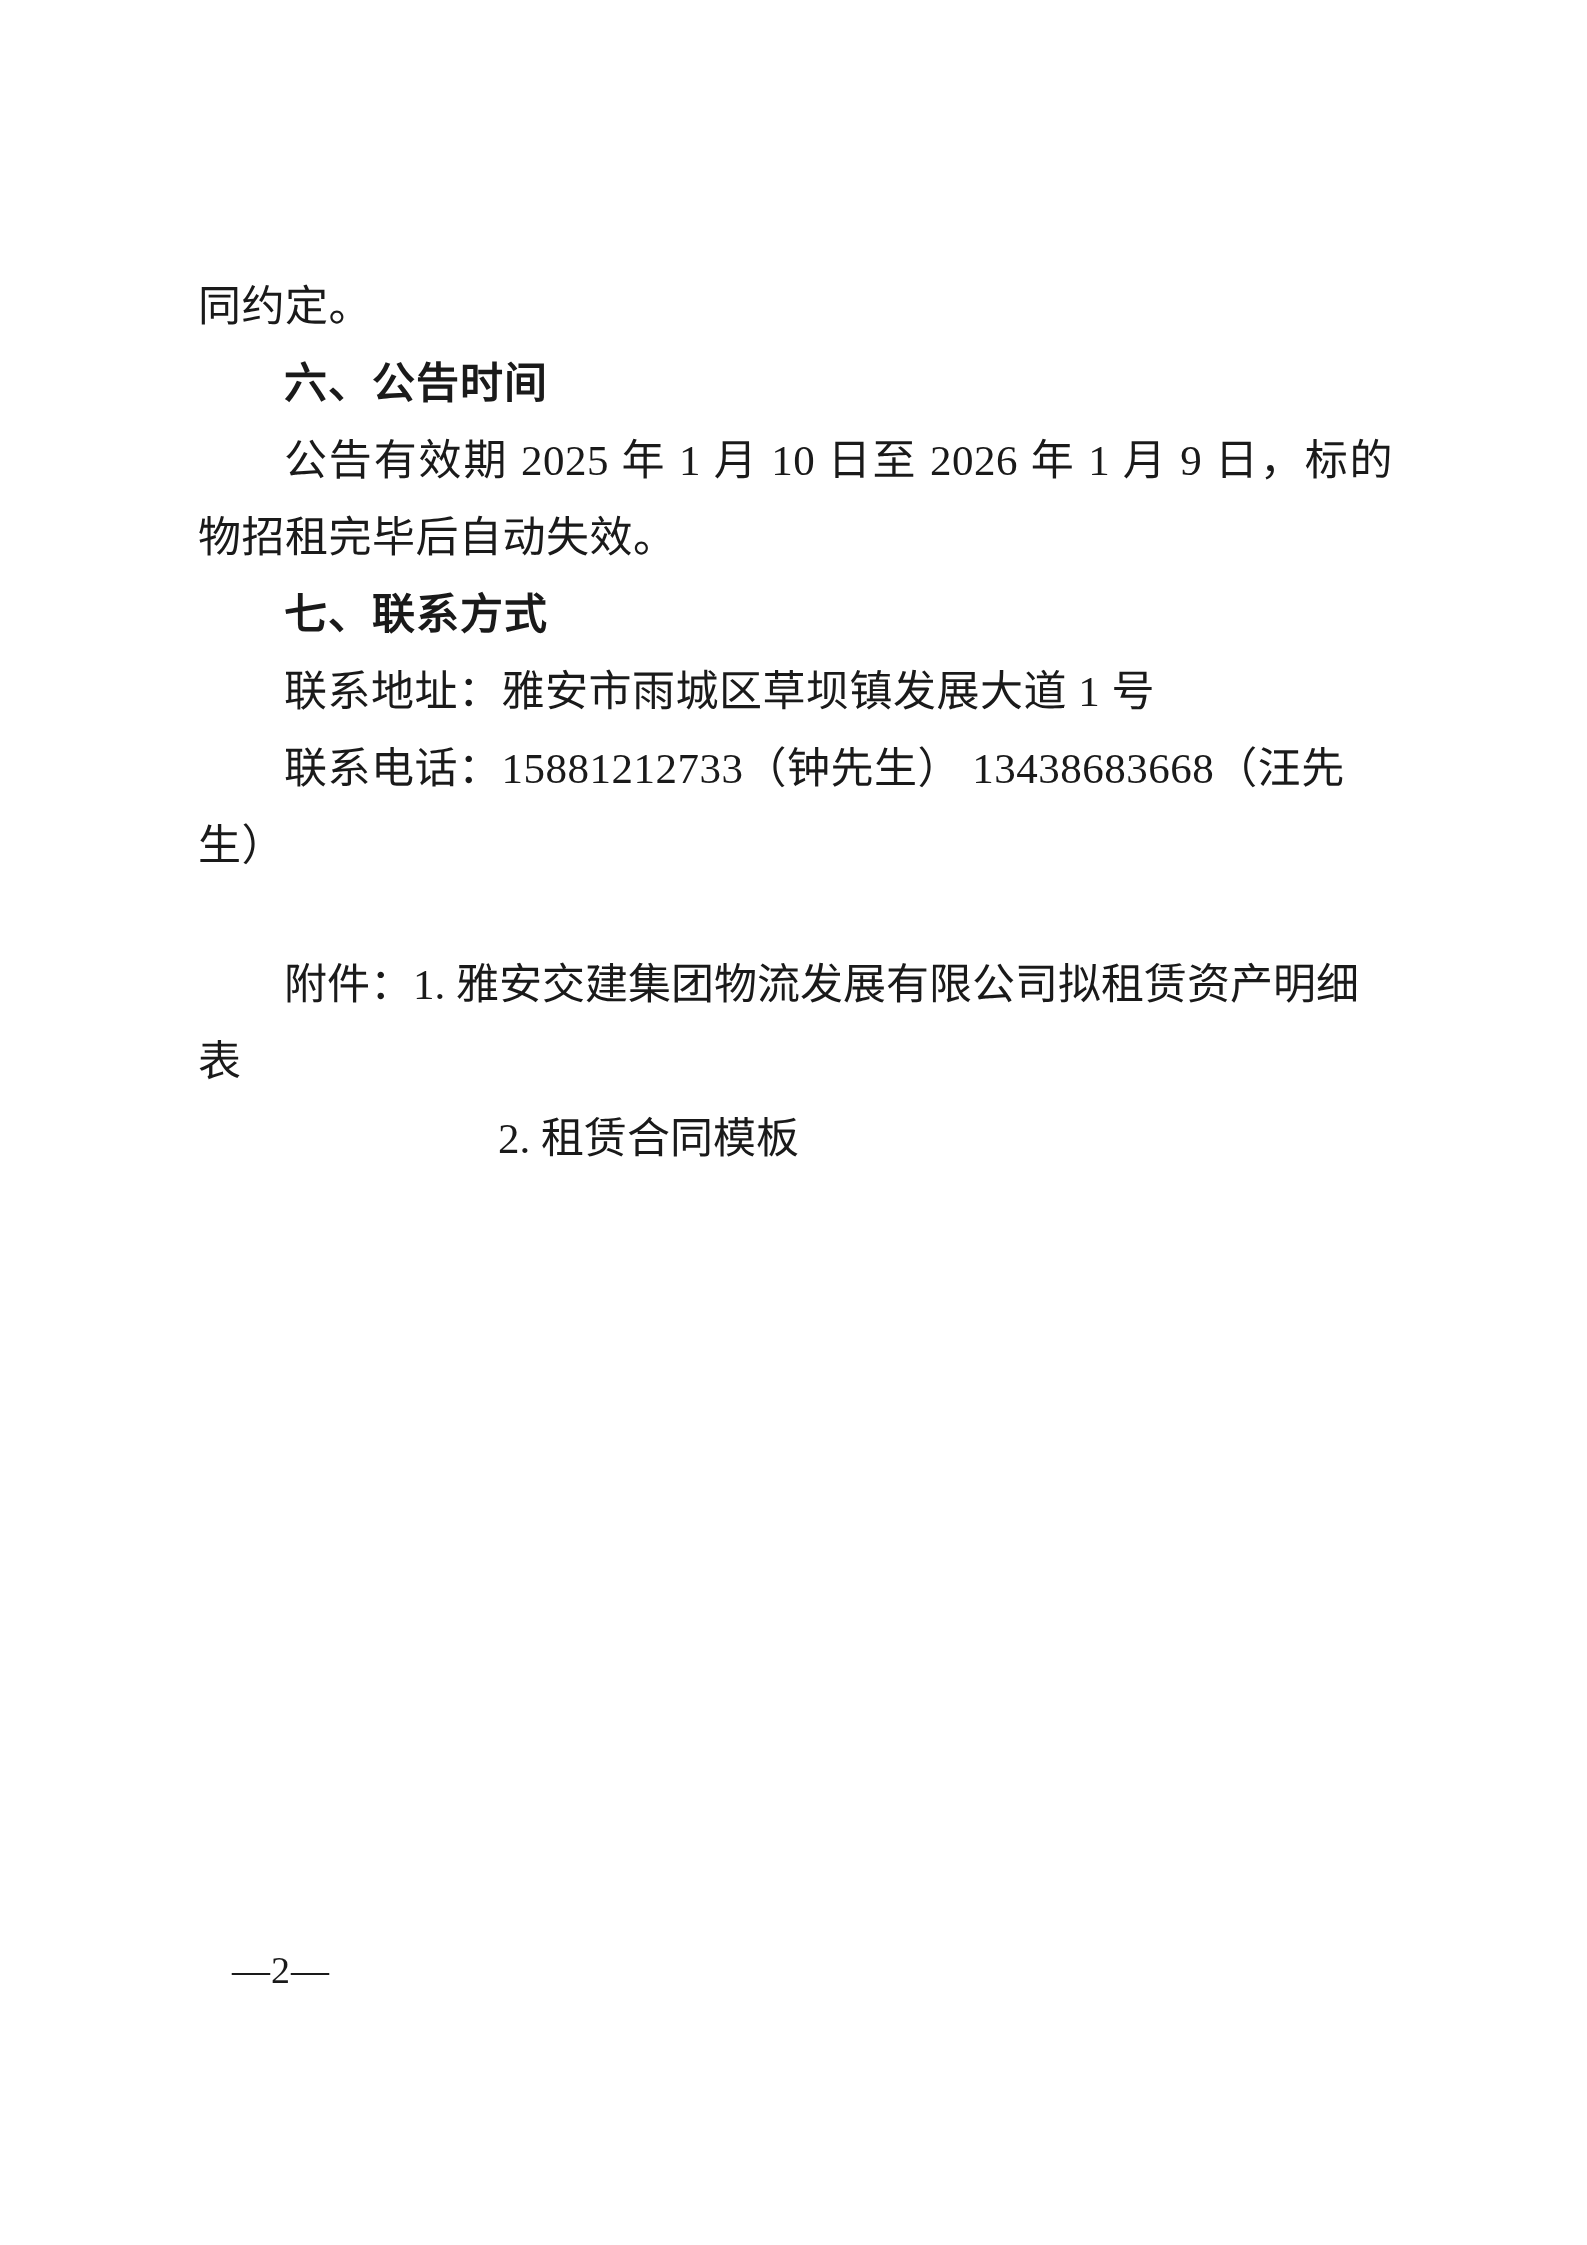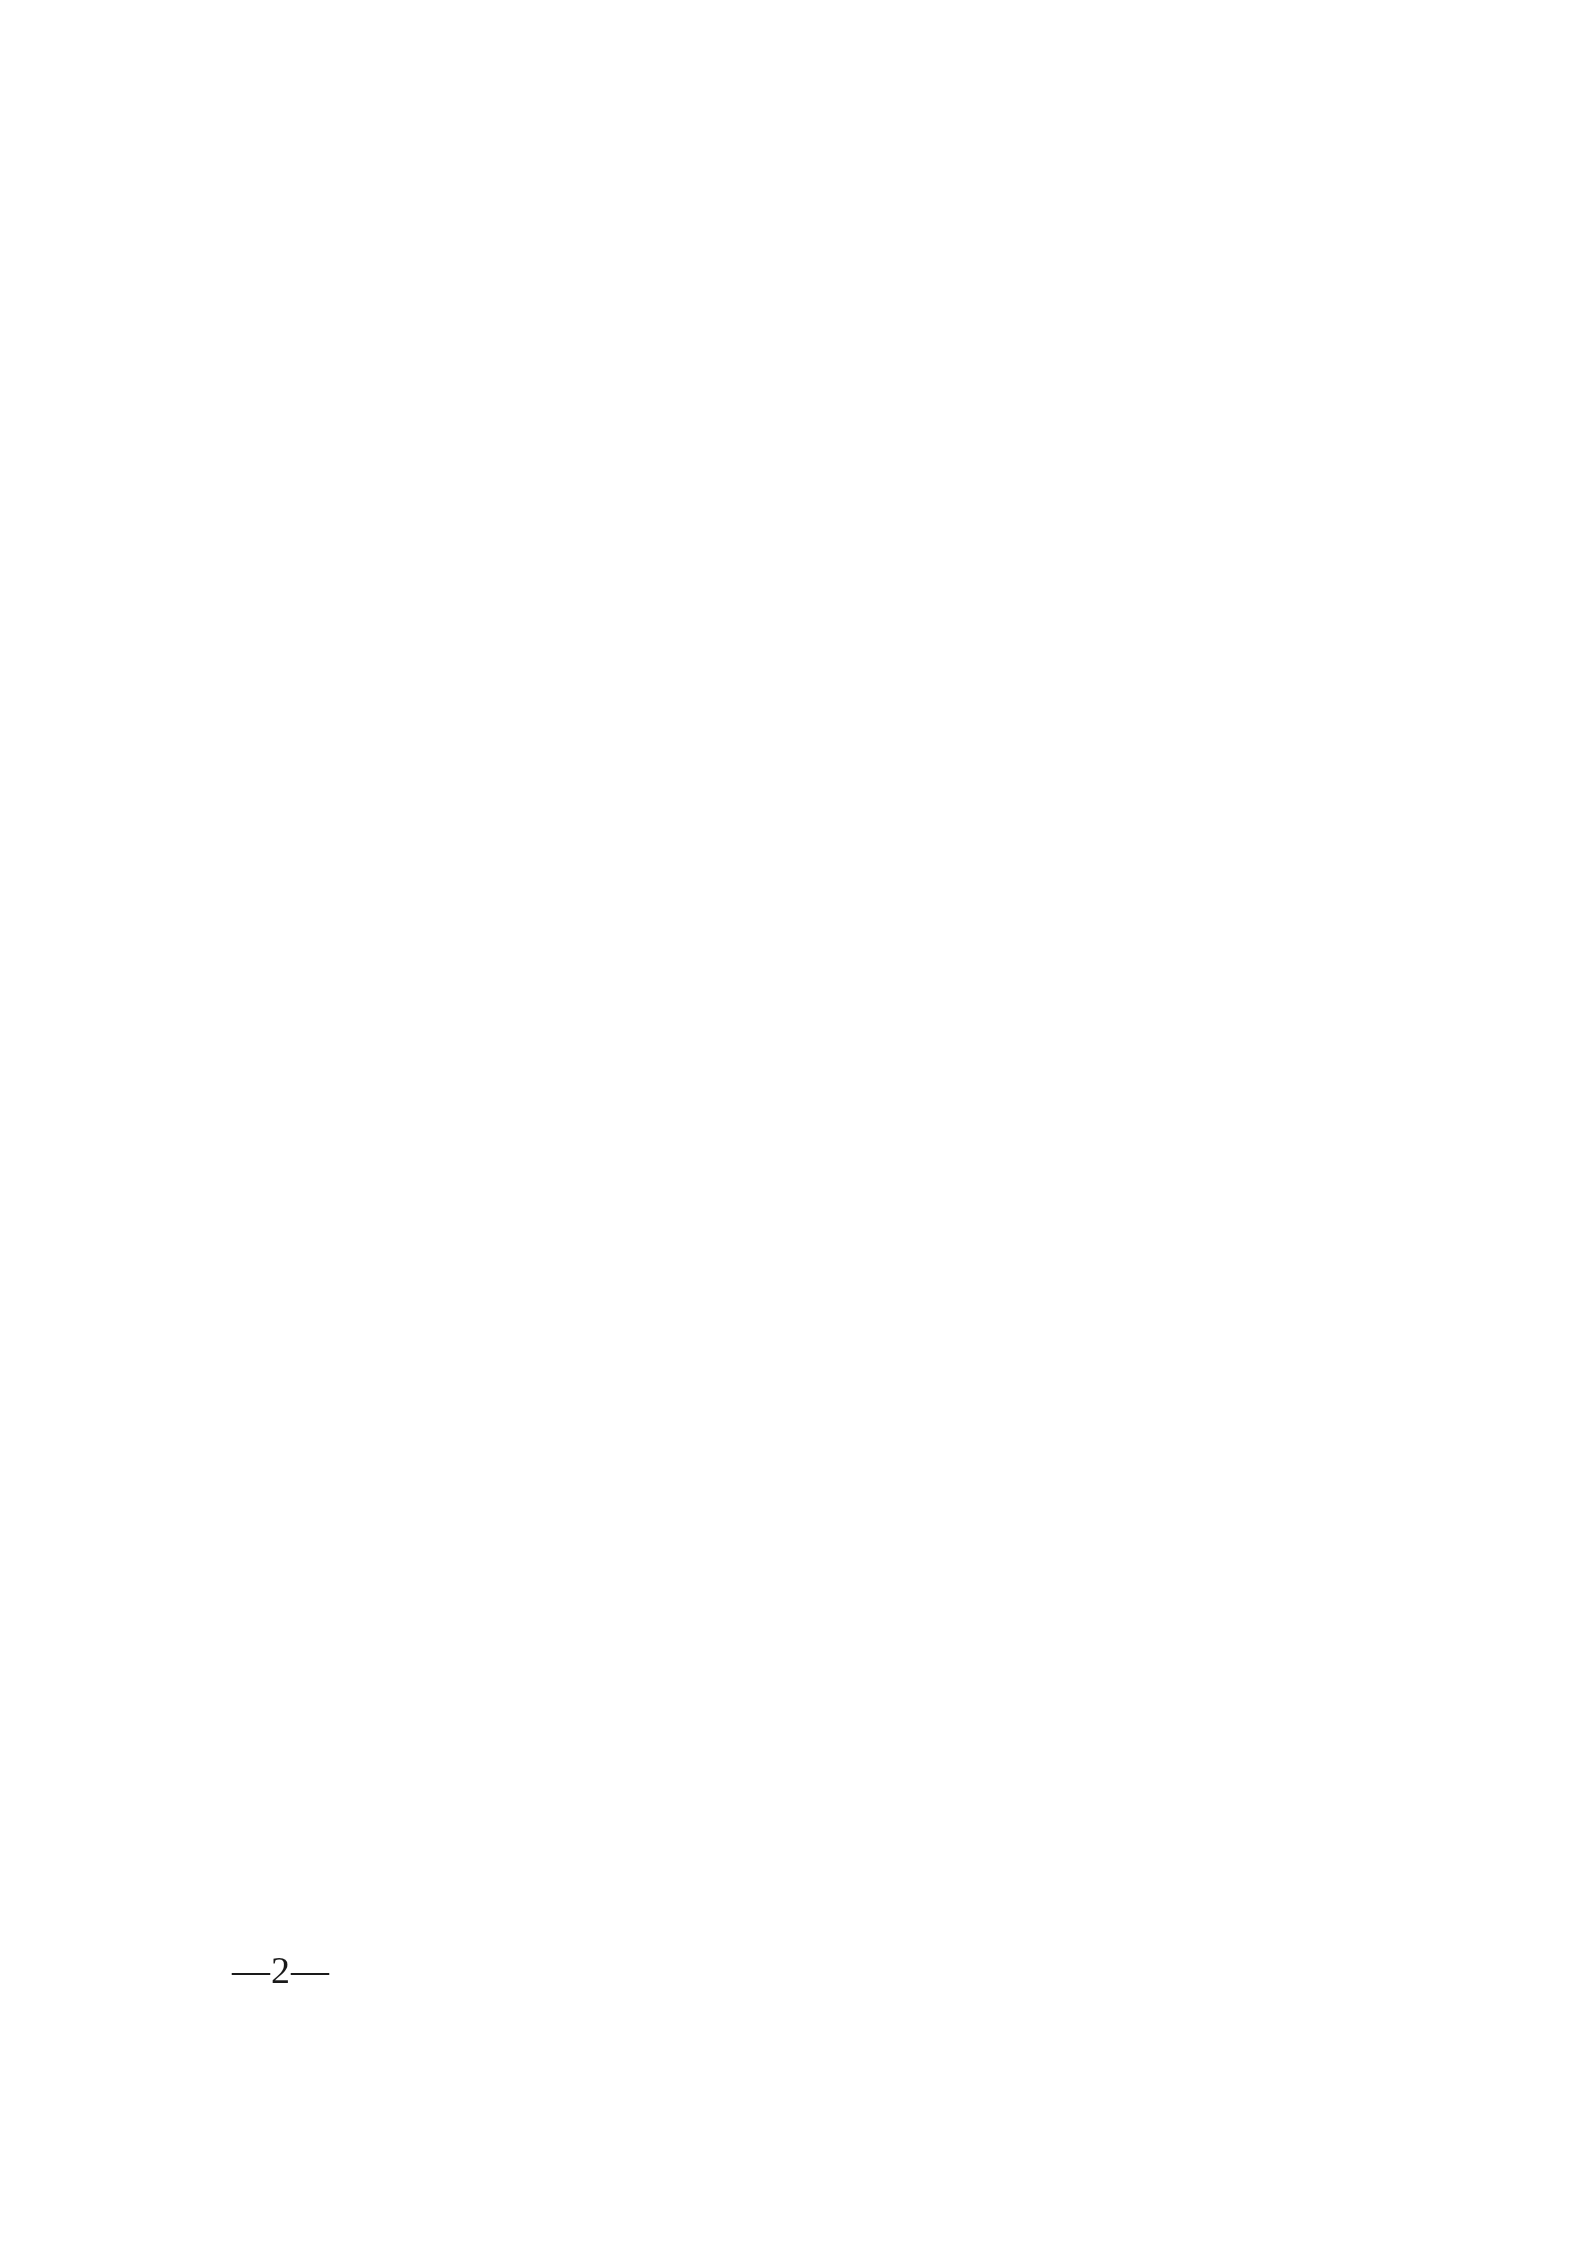--- a/index.html
+++ b/index.html
@@ -78,15 +78,36 @@
     font-size: 38px;
     letter-spacing: 1px;
     font-family: "Liberation Serif", "DejaVu Serif", serif;
     color: #1a1a1a;
   }
 </style>
 </head>
 <body>
 
 <div class="page">
+  <div class="content">
+
+    <p class="para">同约定。</p>
+
+    <h2 class="heading">六、公告时间</h2>
+
+    <p class="para indent">公告有效期 2025 年 1 月 10 日至 2026 年 1 月 9 日，标的物招租完毕后自动失效。</p>
+
+    <h2 class="heading">七、联系方式</h2>
+
+    <p class="contact-line">联系地址：雅安市雨城区草坝镇发展大道 1 号</p>
+
+    <p class="contact-line">联系电话：15881212733（钟先生） 13438683668（汪先生）</p>
+
+    <div class="blank-line"></div>
+
+    <p class="attach-block attach-first">附件：1. 雅安交建集团物流发展有限公司拟租赁资产明细表</p>
+
+    <p class="attach-block attach-second">2. 租赁合同模板</p>
+
+  </div>
 
   <div class="page-number">—2—</div>
 </div>
 
 </body></html>

